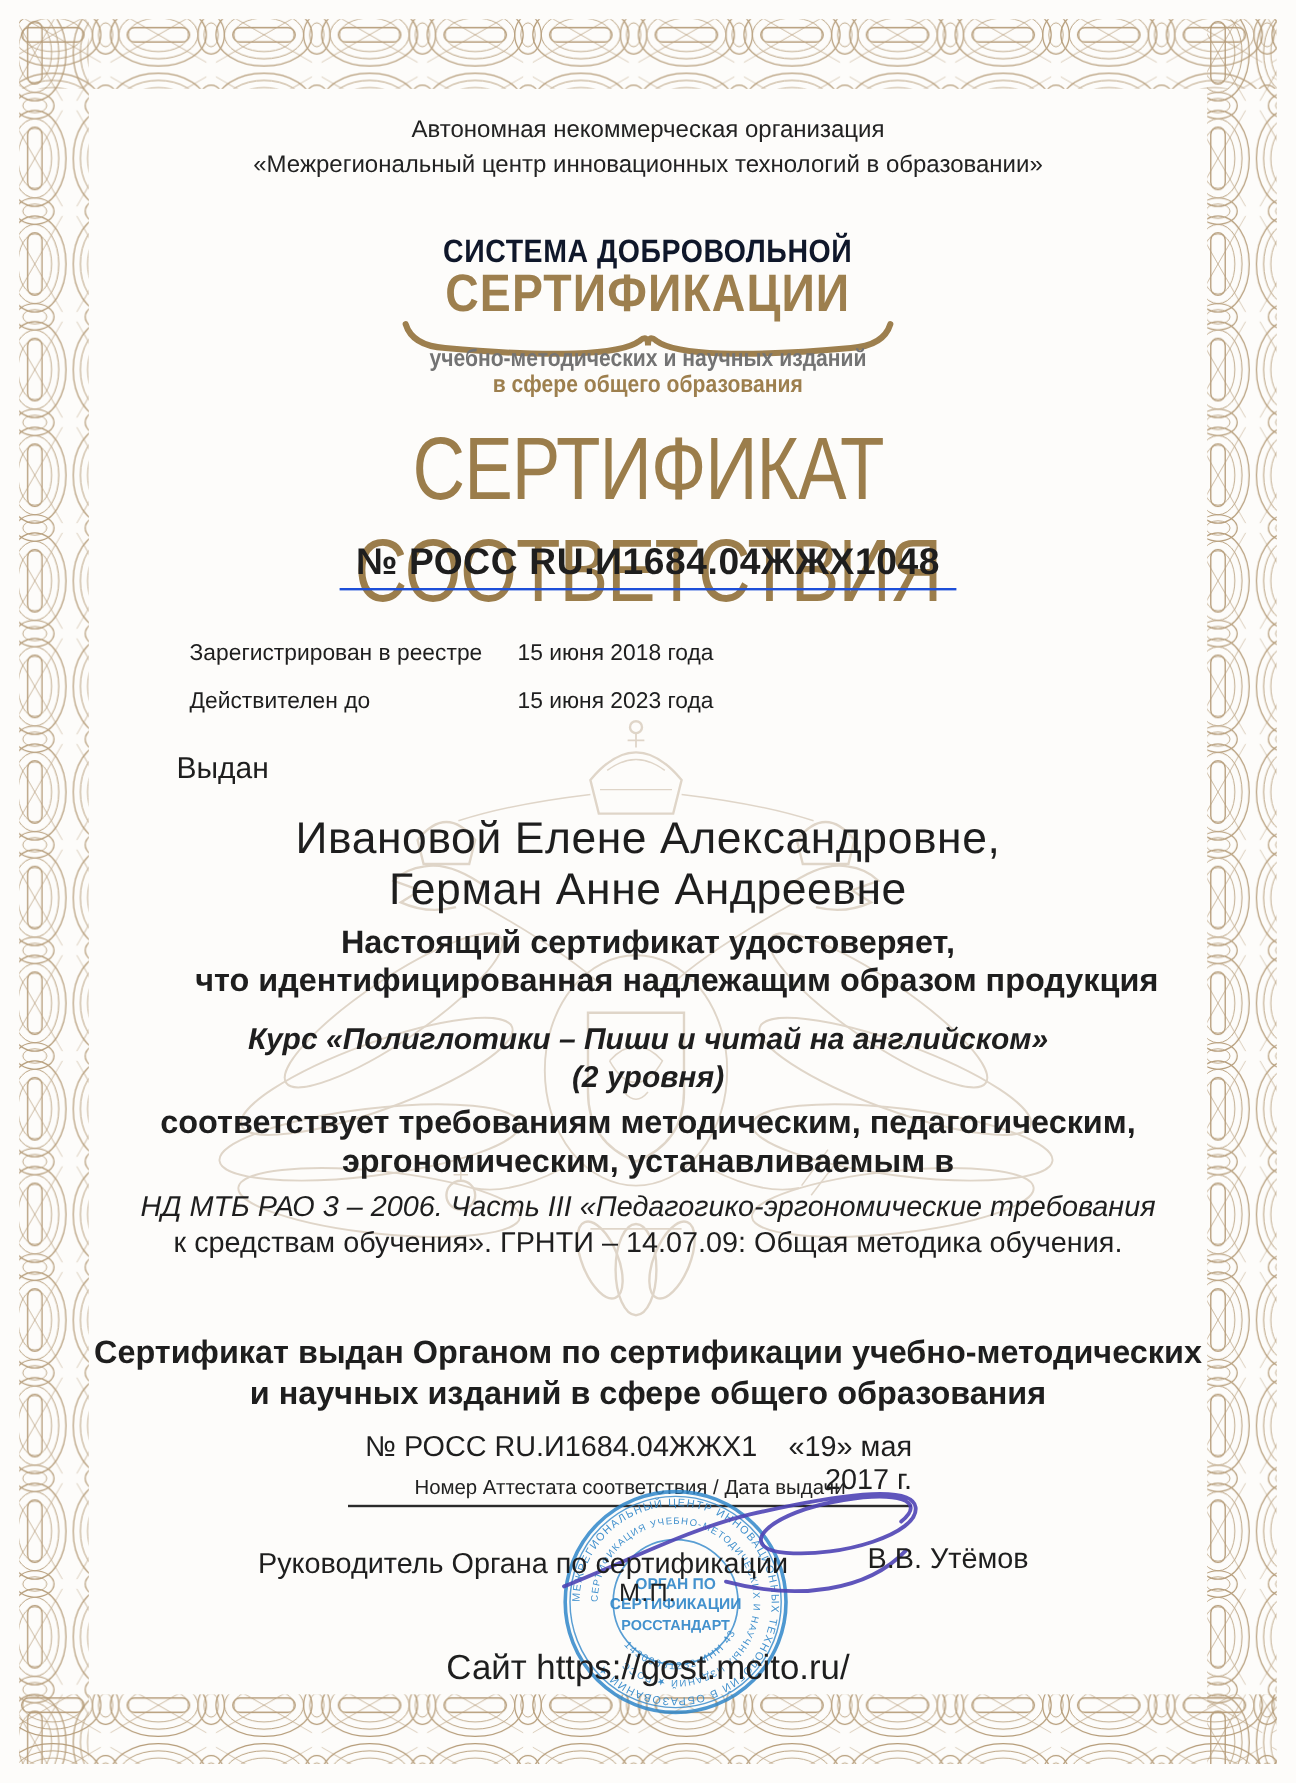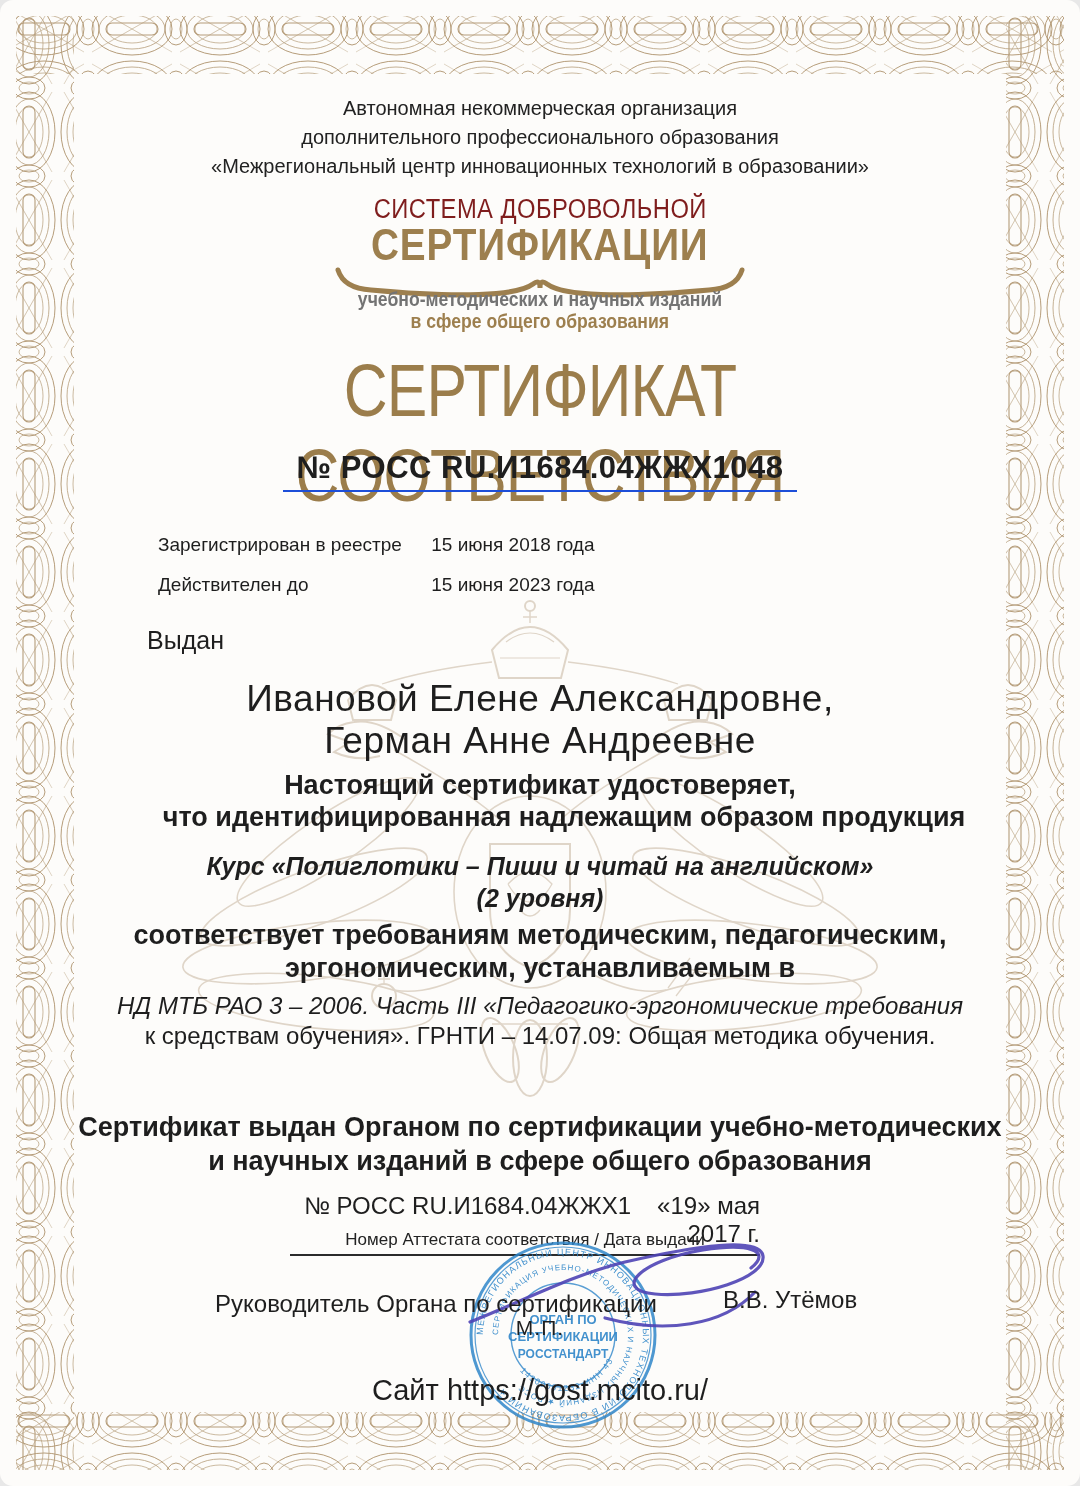--- a/index.html
+++ b/index.html
@@ -1,29 +1,28 @@
 <!DOCTYPE html>
 <html><head>
 <meta charset="utf-8">
 <style>
   html,body{margin:0;padding:0;background:#e8e8e8;}
   .page{
     position:relative;width:1080px;height:1486px;margin:0 auto;
     background:#fdfcfa;overflow:hidden;
     font-family:"Liberation Sans","DejaVu Sans",sans-serif;
     color:#1e1e1e;
-    border-radius:13px;
   }
   .abs{position:absolute;}
   .ctr{left:0;right:0;text-align:center;}
   .condensed{display:inline-block;transform:scaleX(0.82);transform-origin:center;}
   .condensed2{display:inline-block;transform:scaleX(0.88);transform-origin:center;}
 
   .org{top:94px;font-size:20px;line-height:29px;color:#222;}
-  .logo-l1{top:194px;font-size:27px;font-weight:normal;color:#7f1d1d;letter-spacing:.5px;}
+  .logo-l1{top:194px;font-size:27px;font-weight:bold;color:#0f172a;letter-spacing:.5px;}
   .logo-l2{top:220px;font-size:44px;font-weight:bold;color:#9d7f4e;letter-spacing:1px;}
   .logo-brace{top:266px;left:330px;}
   .logo-sub1{top:288px;font-size:20px;font-weight:bold;color:#737373;}
   .logo-sub2{top:310px;font-size:20px;font-weight:bold;color:#9d7f4e;}
 
   .title{top:348px;font-size:74px;font-weight:400;color:#9b7d4b;letter-spacing:-1px;margin:0;}
 
   .cert-number{top:450px;}
   .cert-number .num{display:inline-block;font-size:31px;font-weight:bold;letter-spacing:.5px;
     border-bottom:2px solid #1d4ed8;padding:0 14px 4px 14px;}
@@ -143,21 +142,20 @@
 
       <path d="M322 432 h76" stroke-width="1.5"></path>
       <ellipse cx="360" cy="466" rx="17" ry="38"></ellipse>
       <ellipse cx="330" cy="458" rx="15" ry="34" transform="rotate(-22 330 458)"></ellipse>
       <ellipse cx="390" cy="458" rx="15" ry="34" transform="rotate(22 390 458)"></ellipse>
     </g>
   </svg>
 
   <div class="abs ctr org">
     <div>Автономная некоммерческая организация</div>
-    <div>дополнительного профессионального образования</div>
     <div>«Межрегиональный центр инновационных технологий в образовании»</div>
   </div>
 
   <div class="abs ctr logo-l1"><span class="condensed2">СИСТЕМА ДОБРОВОЛЬНОЙ</span></div>
   <div class="abs ctr logo-l2"><span class="condensed2">СЕРТИФИКАЦИИ</span></div>
   <svg class="abs logo-brace" width="420" height="34" viewBox="0 0 420 34">
     <path d="M8 4 c4 13 17 19 33 20 c88 8 146 6 162 -6 c5 -4 7 -2 7 4 c0 -6 2 -8 7 -4 c16 12 74 14 162 6 c16 -1 29 -7 33 -20" stroke="#9d7f4e" stroke-width="5" fill="none" stroke-linecap="round"></path>
   </svg>
   <div class="abs ctr logo-sub1"><span class="condensed2">учебно-методических и научных изданий</span></div>
   <div class="abs ctr logo-sub2"><span class="condensed2">в сфере общего образования</span></div>

